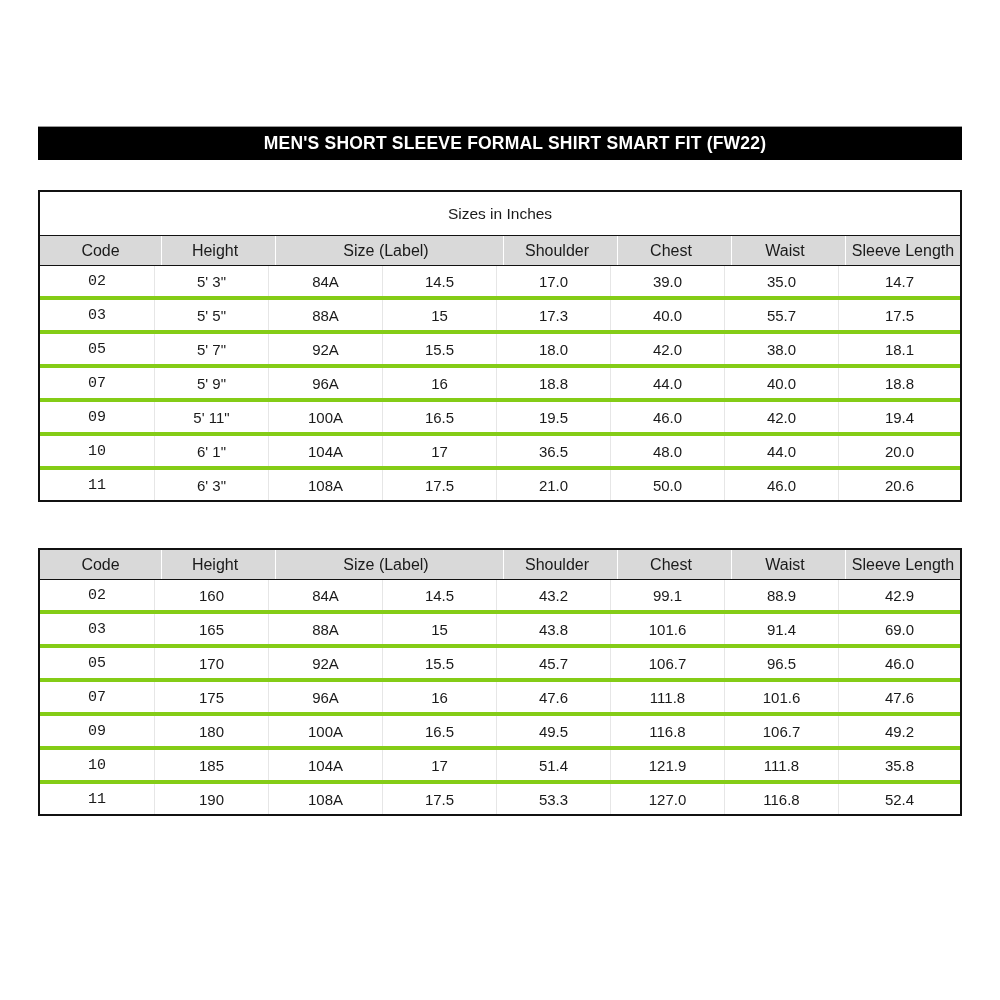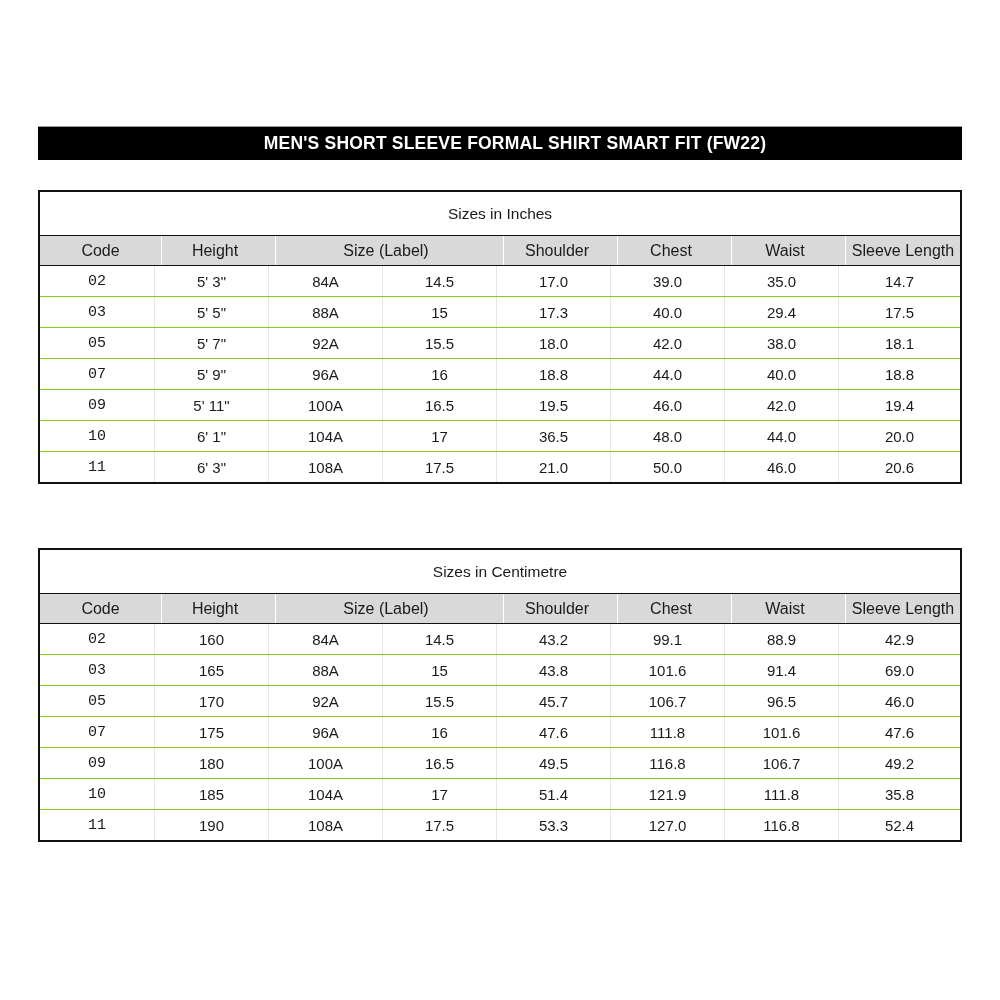--- a/index.html
+++ b/index.html
@@ -53,21 +53,21 @@
     border-left: 1px solid #ffffff;
     margin-left: 7px;
   }
   .th:first-child { border-left: none; }
   .span2 { grid-column: span 2; }
 
   .t-body .tr {
     display: grid;
     grid-template-columns: 114px 114px 114px 114px 114px 114px 114px 1fr;
   }
-  .t-body .tr + .tr { border-top: 1px solid #84cc16; }
+  .t-body .tr + .tr { border-top: 4px solid #84cc16; }
   .t-body .td {
     height: 30px;
     display: flex; align-items: center; justify-content: center;
     font-size: 15px;
     border-left: 1px solid #e6e6e6;
   }
   .t-body .td:first-child { border-left: none; font-family: Liberation Mono, monospace; }
 </style>
 </head>
 <body>
@@ -98,21 +98,21 @@
         <div class="td">35.0</div>
         <div class="td">14.7</div>
       </div>
       <div class="tr">
         <div class="td">03</div>
         <div class="td">5' 5"</div>
         <div class="td">88A</div>
         <div class="td">15</div>
         <div class="td">17.3</div>
         <div class="td">40.0</div>
-        <div class="td">29.4</div>
+        <div class="td">55.7</div>
         <div class="td">17.5</div>
       </div>
       <div class="tr">
         <div class="td">05</div>
         <div class="td">5' 7"</div>
         <div class="td">92A</div>
         <div class="td">15.5</div>
         <div class="td">18.0</div>
         <div class="td">42.0</div>
         <div class="td">38.0</div>
@@ -155,21 +155,20 @@
         <div class="td">17.5</div>
         <div class="td">21.0</div>
         <div class="td">50.0</div>
         <div class="td">46.0</div>
         <div class="td">20.6</div>
       </div>
     </div>
 </div>
 
 <div class="size-table table-cm">
-  <div class="t-title">Sizes in Centimetre</div>
   <div class="t-header">
     <div class="th">Code</div>
     <div class="th">Height</div>
     <div class="th span2">Size (Label)</div>
     <div class="th">Shoulder</div>
     <div class="th">Chest</div>
     <div class="th">Waist</div>
     <div class="th">Sleeve Length</div>
   </div>
   <div class="t-body">

